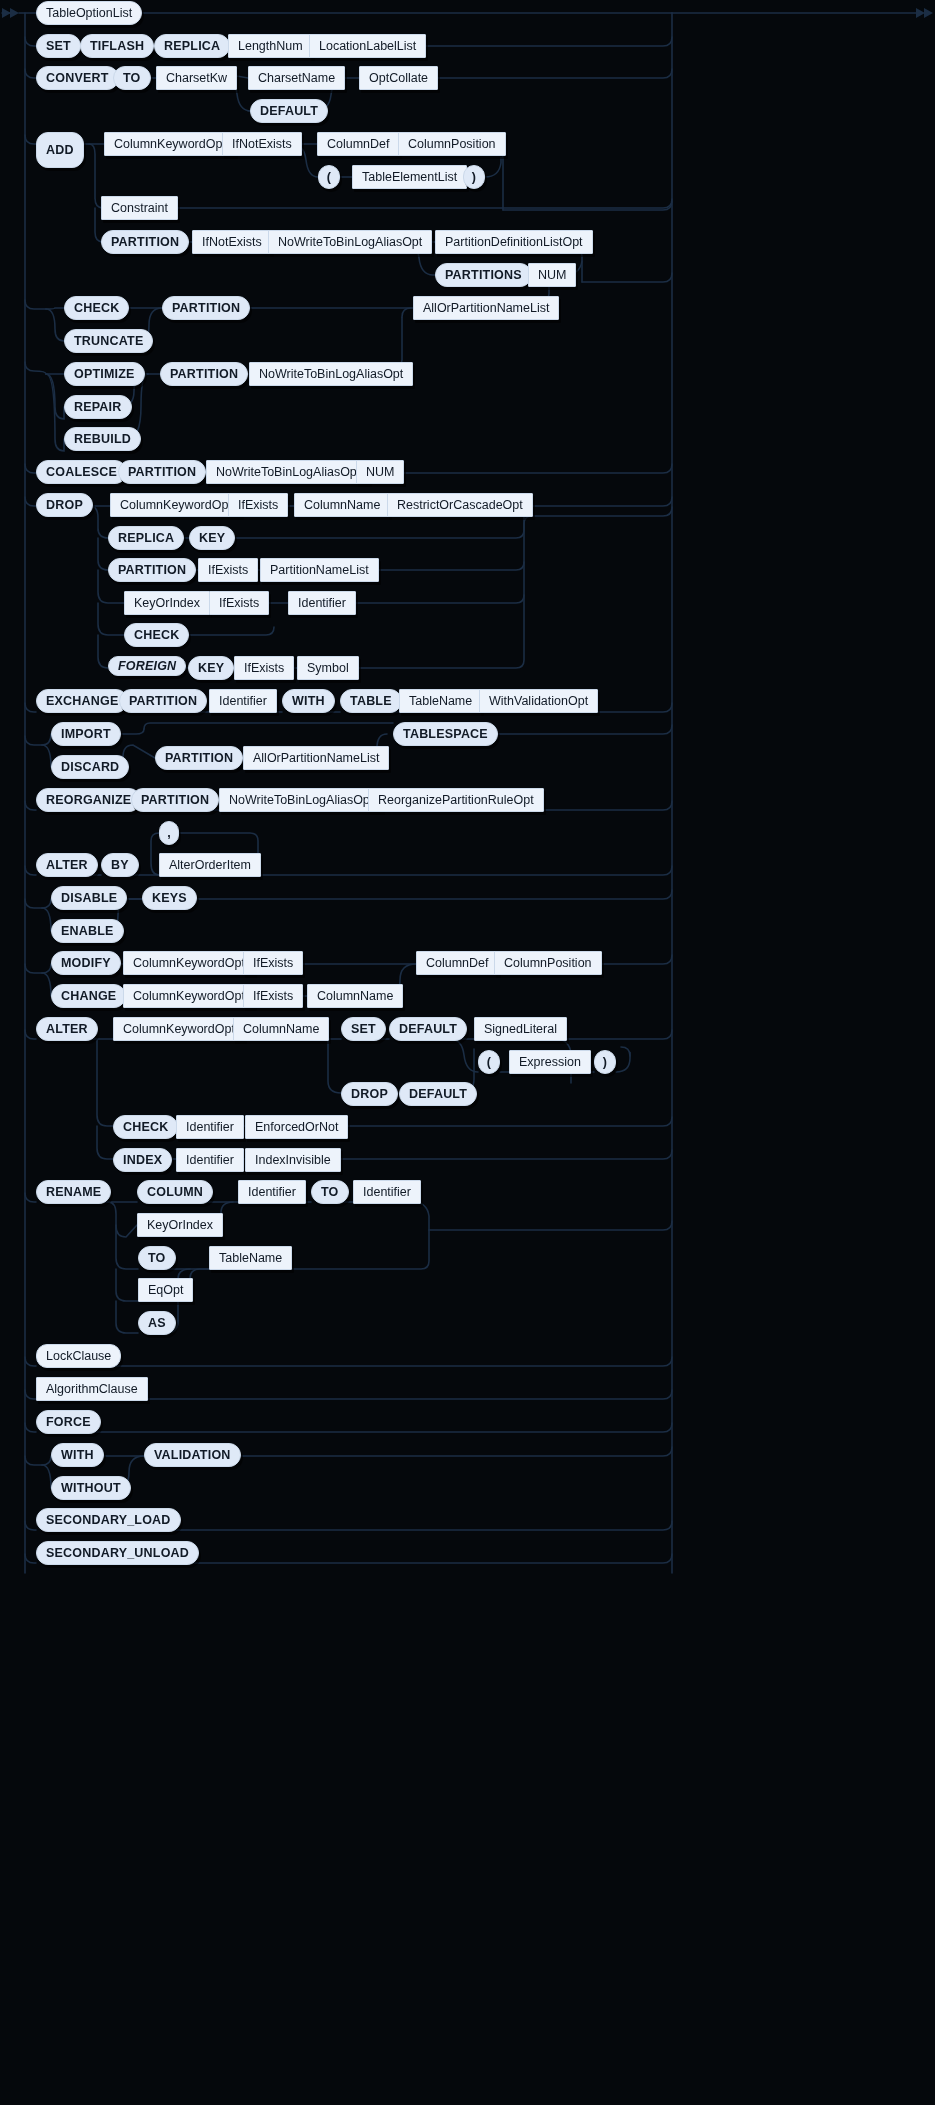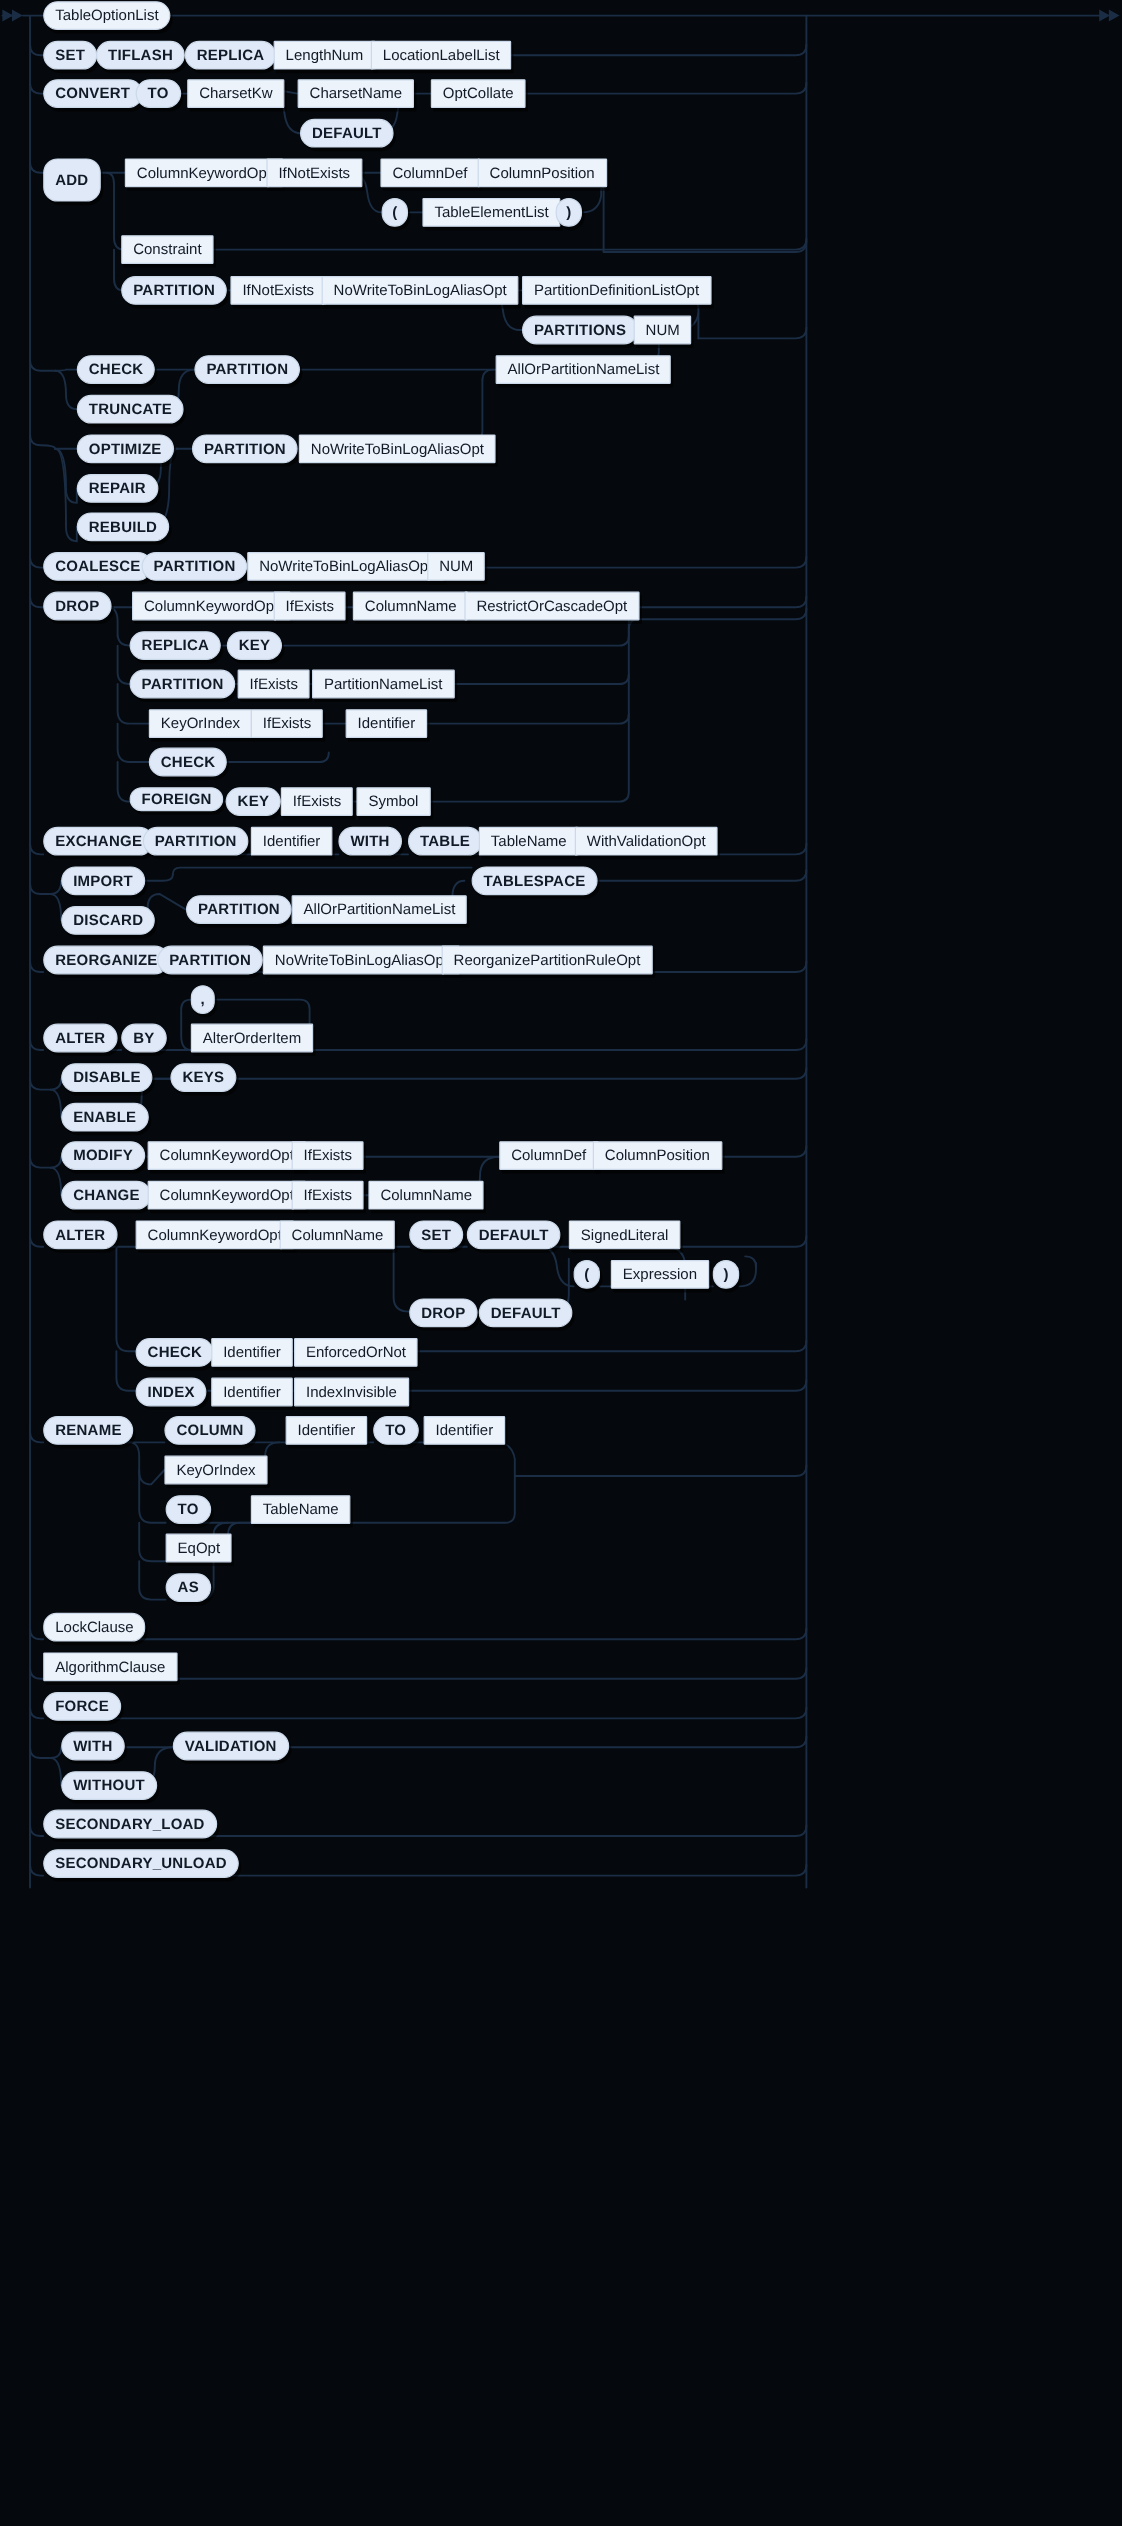--- a/index.html
+++ b/index.html
@@ -290,21 +290,21 @@
       <div class="node nonterm" style="left: 387px; top: 493px; min-width: 118px; height: 24px;">RestrictOrCascadeOpt</div>
       <div class="node term" style="left: 108px; top: 526px; min-width: 66px; height: 24px;">REPLICA</div>
       <div class="node term" style="left: 189px; top: 526px; min-width: 33px; height: 24px;">KEY</div>
       <div class="node term" style="left: 108px; top: 558px; min-width: 77px; height: 24px;">PARTITION</div>
       <div class="node nonterm" style="left: 198px; top: 558px; min-width: 48px; height: 24px;">IfExists</div>
       <div class="node nonterm" style="left: 260px; top: 558px; min-width: 100px; height: 24px;">PartitionNameList</div>
       <div class="node nonterm" style="left: 124px; top: 591px; min-width: 70px; height: 24px;">KeyOrIndex</div>
       <div class="node nonterm" style="left: 209px; top: 591px; min-width: 48px; height: 24px;">IfExists</div>
       <div class="node nonterm" style="left: 288px; top: 591px; min-width: 58px; height: 24px;">Identifier</div>
       <div class="node term" style="left: 124px; top: 623px; min-width: 49px; height: 24px;">CHECK</div>
-      <div class="node term" style="left: 108px; top: 656px; min-width: 64px; height: 20px;">FOREIGN</div>
+      <div class="node term" style="left: 108px; top: 656px; min-width: 64px; height: 20px; font-style: italic;">FOREIGN</div>
       <div class="node term" style="left: 188px; top: 656px; min-width: 33px; height: 24px;">KEY</div>
       <div class="node nonterm" style="left: 234px; top: 656px; min-width: 48px; height: 24px;">IfExists</div>
       <div class="node nonterm" style="left: 297px; top: 656px; min-width: 51px; height: 24px;">Symbol</div>
       <div class="node term" style="left: 36px; top: 689px; min-width: 73px; height: 24px;">EXCHANGE</div>
       <div class="node term" style="left: 119px; top: 689px; min-width: 77px; height: 24px;">PARTITION</div>
       <div class="node nonterm" style="left: 209px; top: 689px; min-width: 58px; height: 24px;">Identifier</div>
       <div class="node term" style="left: 282px; top: 689px; min-width: 42px; height: 24px;">WITH</div>
       <div class="node term" style="left: 340px; top: 689px; min-width: 47px; height: 24px;">TABLE</div>
       <div class="node nonterm" style="left: 399px; top: 689px; min-width: 72px; height: 24px;">TableName</div>
       <div class="node nonterm" style="left: 479px; top: 689px; min-width: 107px; height: 24px;">WithValidationOpt</div>

